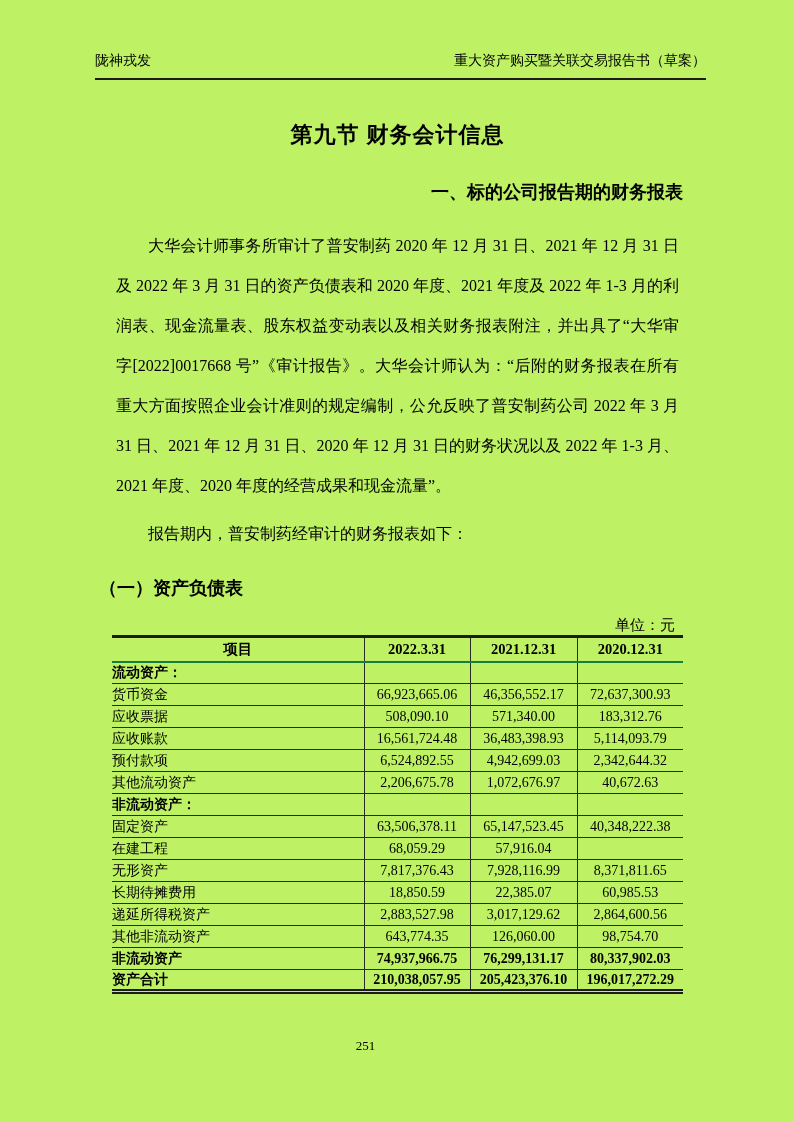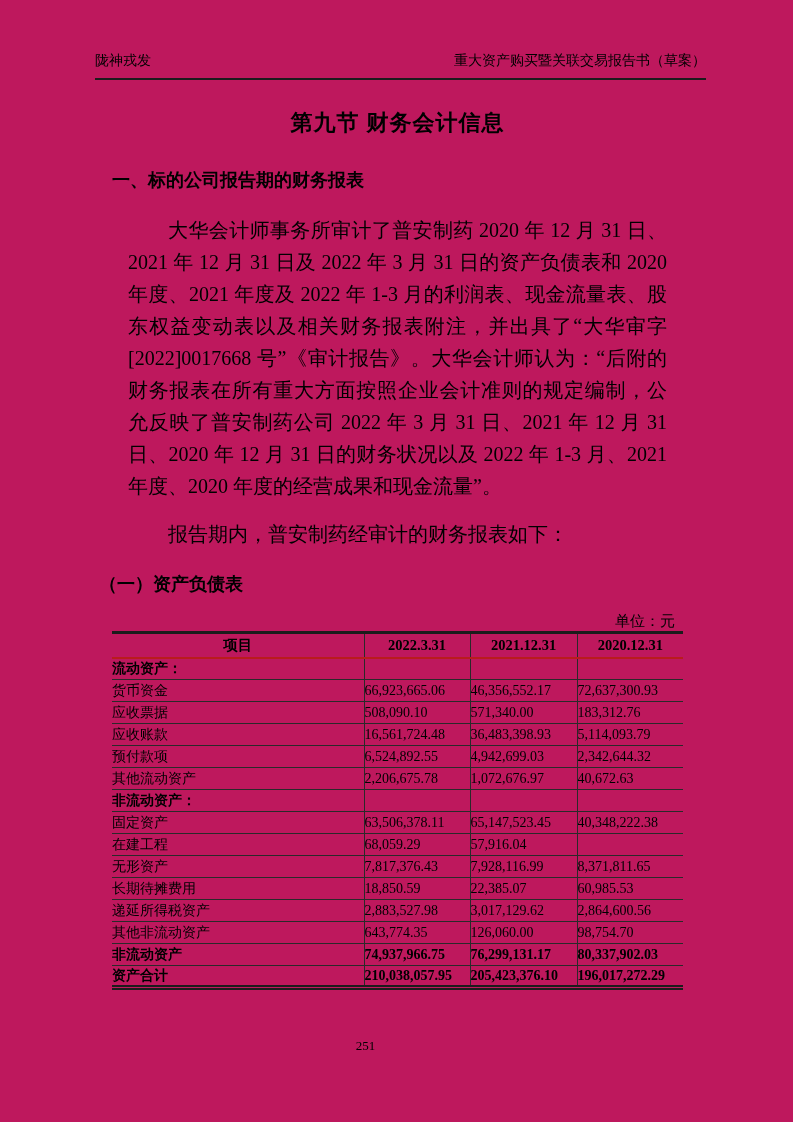--- a/index.html
+++ b/index.html
@@ -2,21 +2,21 @@
 <html lang="zh"><head>
 <meta charset="utf-8">
 <style>
   * { box-sizing: border-box; }
   html, body { margin: 0; padding: 0; background: #ffffff; }
   .page {
     position: relative;
     width: 793px;
     height: 1122px;
     margin: 0 auto;
-    background: #be185d;
+    background: #bef264;
     color: #000;
     font-family: "Liberation Serif", serif;
     overflow: hidden;
   }
   
   .doc-header {
     position: absolute;
     top: 52px;
     left: 95px;
     width: 611px;
@@ -27,37 +27,38 @@
     padding-bottom: 8px;
     border-bottom: 2px solid #1c1c1c;
   }
   .content {
     position: absolute;
     top: 98px;
     left: 112px;
     width: 571px;
   }
   .chapter-title {
-    margin: 10px 0 0 0;
+    margin: 22px 0 0 0;
     text-align: center;
     font-family: "Liberation Sans", sans-serif;
     font-weight: bold;
     font-size: 22px;
     letter-spacing: 1px;
   }
   .section-heading {
     margin: 30px 0 0 0;
     font-family: "Liberation Sans", sans-serif;
     font-weight: bold;
     font-size: 18px;
+    text-align: right;
   }
   .body-par {
-    margin: 16px;
-    font-size: 20px;
-    line-height: 32px;
+    margin: 4px;
+    font-size: 16px;
+    line-height: 40px;
     text-align: justify;
     text-justify: inter-ideograph;
     text-indent: 2em;
   }
   .par-1 { margin-top: 22px; }
   .par-2 { margin-top: 8px; }
   .subsection-heading {
     margin: 22px 0 0 -13px;
     font-family: Liberation Serif, serif;
     font-weight: bold;
@@ -78,39 +79,39 @@
     font-size: 14px;
   }
   table.balance-sheet th,
   table.balance-sheet td {
     border-bottom: 1.5px solid #2a2a2a;
     padding: 0;
     height: 22px;
     overflow: hidden;
     white-space: nowrap;
   }
-  table.balance-sheet th { height: 25px; border-bottom: 2px solid #b91c1c; }
+  table.balance-sheet th { height: 25px; border-bottom: 2px solid #15803d; }
   table.balance-sheet th:nth-child(n+2),
   table.balance-sheet td:nth-child(n+2) {
     border-left: 1.5px solid #2a2a2a;
   }
   th.col-header-item {
     font-family: "Liberation Sans", sans-serif;
     font-weight: bold;
     text-align: center;
     font-size: 14.5px;
   }
   th.col-header-date {
     font-family: "Liberation Serif", serif;
     font-weight: bold;
     text-align: center;
     font-size: 14.5px;
   }
   td.col-label { text-align: left; padding-left: 5px; }
-  td.col-value { text-align: left; padding-right: 7px; font-variant-numeric: tabular-nums; }
+  td.col-value { text-align: center; padding-right: 7px; font-variant-numeric: tabular-nums; }
   tr.bold-row td.col-label {
     font-family: Liberation Serif, serif;
     font-weight: bold;
   }
   tr.bold-row td.col-value { font-weight: bold; }
   .page-number {
     position: absolute;
     top: 1038px;
     left: 0;
     width: 731px;

